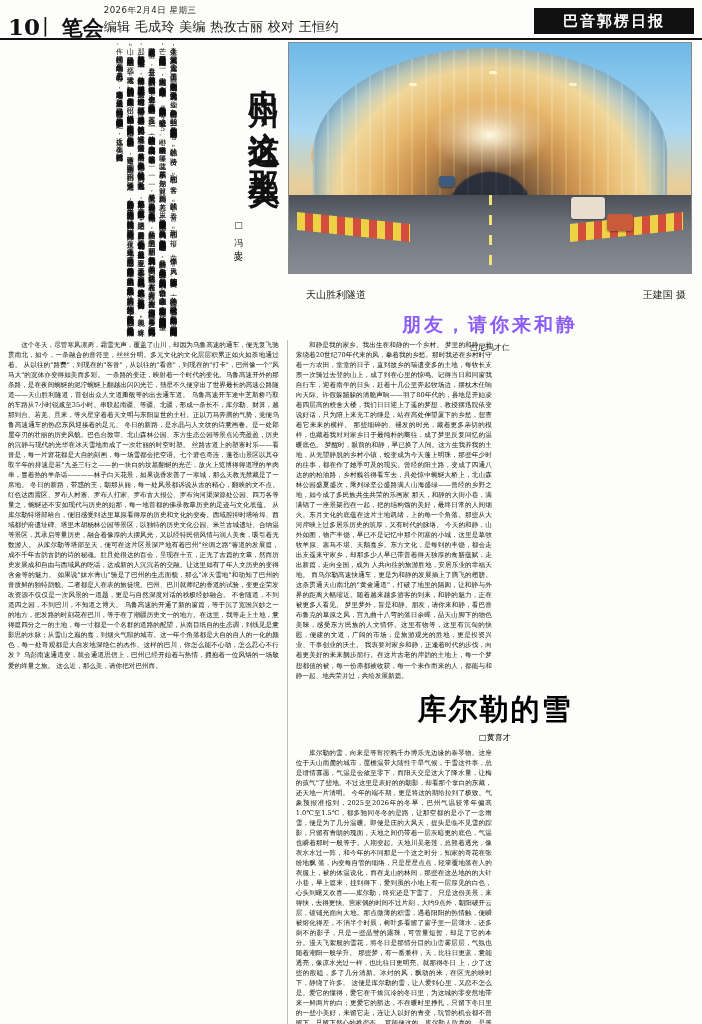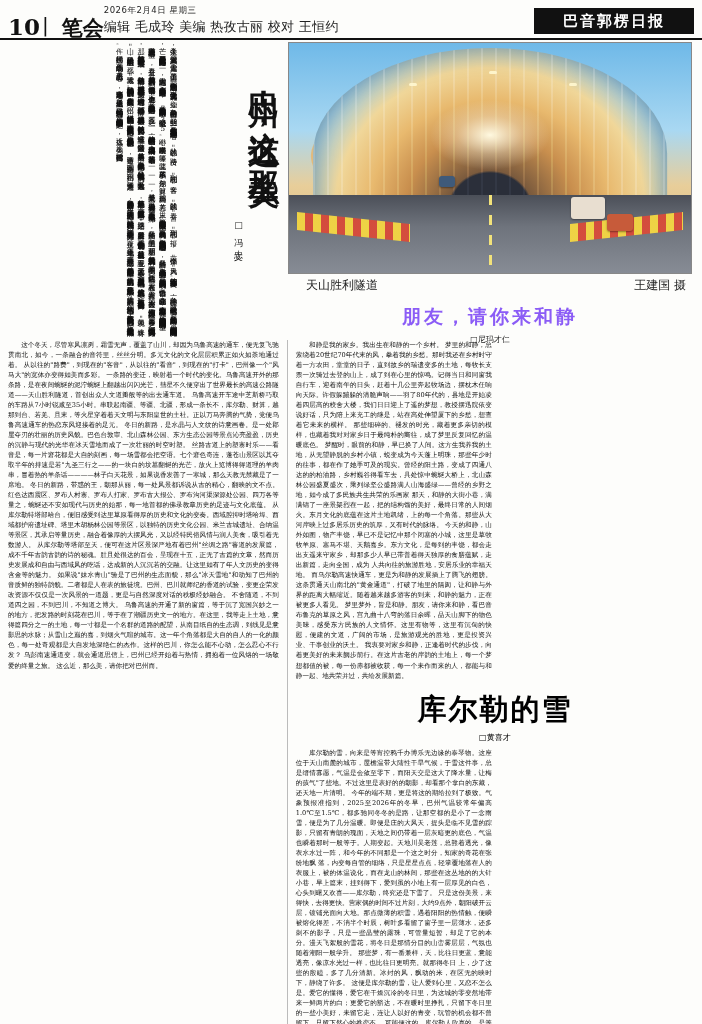--- a/index.html
+++ b/index.html
@@ -57,21 +57,21 @@
     font-family:"DejaVu Serif","Liberation Serif",serif;
     font-size:7.2px;line-height:1.5;color:#111;height:282px;text-align:justify;
     letter-spacing:.2px;
   }
   
   .photo-wrap{width:404px;}
   .photo{
     width:404px;height:232px;border:1px solid #888;box-sizing:border-box;position:relative;
     overflow:hidden;background:#9ec9e8;
   }
-  .cap-row{display:flex;justify-content:space-between;font-size:12px;color:#222;padding:3px 6px 0 18px;}
+  .cap-row{display:flex;justify-content:space-between;font-size:10px;color:#222;padding:14px 6px 0 18px;}
   .mid-title{
     text-align:center;font-family:"DejaVu Serif","Liberation Serif",serif;
     font-size:19px;font-weight:bold;color:#8b5cf6;margin-top:10px;letter-spacing:3px;
   }
   .mid-byline{text-align:center;font-size:8px;color:#222;margin-top:4px;}
   
   .low-area{display:flex;gap:8px;margin-top:8px;}
   .col{font-family:"DejaVu Serif","Liberation Serif",serif;font-size:6.6px;line-height:1.52;color:#111;text-align:justify;}
   .col p{margin:0 0 1px 0;text-indent:2em;}
   .colA{width:272px;}

